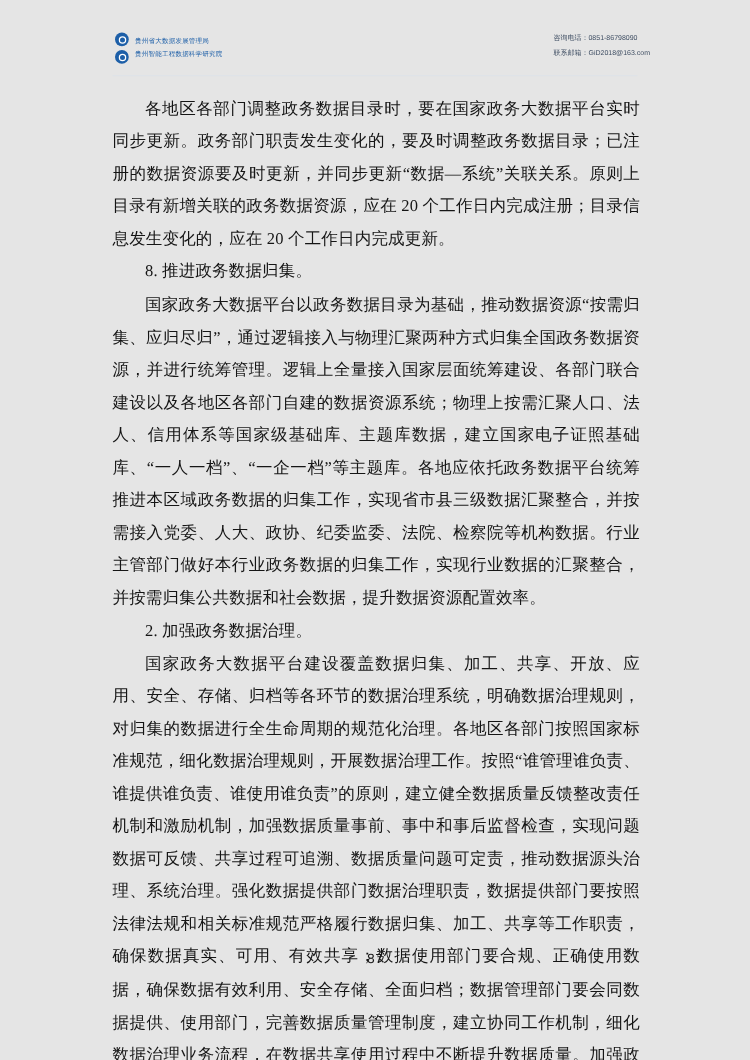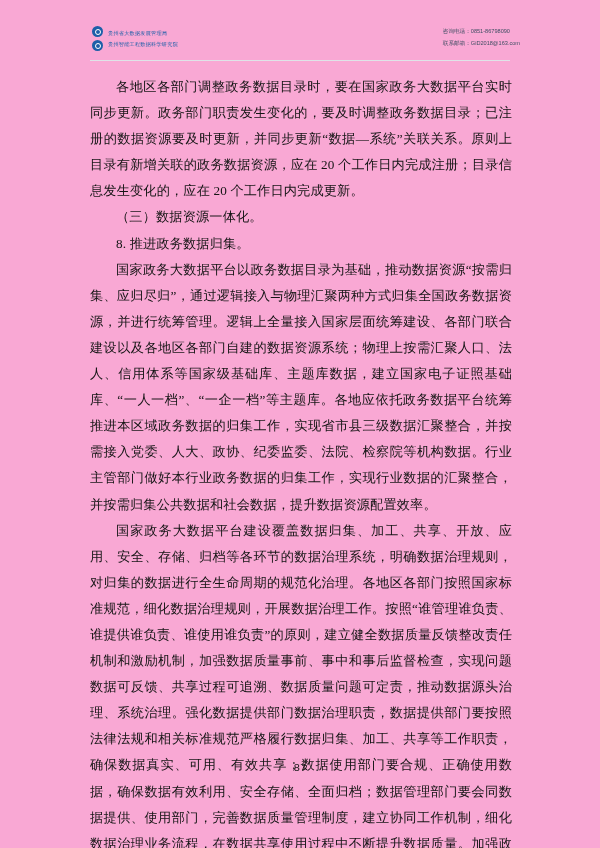--- a/index.html
+++ b/index.html
@@ -7,21 +7,21 @@
     padding: 0;
     background: #ffffff;
   }
   body {
     font-family: "Liberation Serif", serif;
   }
   .page {
     position: relative;
     width: 600px;
     height: 848px;
-    background: #f9a8d4;
+    background: #e5e5e5;
     overflow: hidden;
   }
   
   .header {
     position: absolute;
     top: 26px;
     left: 0;
     width: 600px;
     height: 34px;
   }
@@ -148,20 +148,20 @@
     <div class="contact-block">
       <span class="contact-line">咨询电话：0851-86798090</span>
       <span class="contact-line">联系邮箱：GiD2018@163.com</span>
     </div>
   </div>
 
   <div class="header-rule"></div>
 
   <div class="content">
     <p class="para">各地区各部门调整政务数据目录时，要在国家政务大数据平台实时同步更新。政务部门职责发生变化的，要及时调整政务数据目录；已注册的数据资源要及时更新，并同步更新“数据—系统”关联关系。原则上目录有新增关联的政务数据资源，应在 20 个工作日内完成注册；目录信息发生变化的，应在 20 个工作日内完成更新。</p>
-    <p class="para">（三）数据资源一体化。</p>
     <p class="para">8. 推进政务数据归集。</p>
     <p class="para">国家政务大数据平台以政务数据目录为基础，推动数据资源“按需归集、应归尽归”，通过逻辑接入与物理汇聚两种方式归集全国政务数据资源，并进行统筹管理。逻辑上全量接入国家层面统筹建设、各部门联合建设以及各地区各部门自建的数据资源系统；物理上按需汇聚人口、法人、信用体系等国家级基础库、主题库数据，建立国家电子证照基础库、“一人一档”、“一企一档”等主题库。各地应依托政务数据平台统筹推进本区域政务数据的归集工作，实现省市县三级数据汇聚整合，并按需接入党委、人大、政协、纪委监委、法院、检察院等机构数据。行业主管部门做好本行业政务数据的归集工作，实现行业数据的汇聚整合，并按需归集公共数据和社会数据，提升数据资源配置效率。</p>
+    <p class="para">2. 加强政务数据治理。</p>
     <p class="para">国家政务大数据平台建设覆盖数据归集、加工、共享、开放、应用、安全、存储、归档等各环节的数据治理系统，明确数据治理规则，对归集的数据进行全生命周期的规范化治理。各地区各部门按照国家标准规范，细化数据治理规则，开展数据治理工作。按照“谁管理谁负责、谁提供谁负责、谁使用谁负责”的原则，建立健全数据质量反馈整改责任机制和激励机制，加强数据质量事前、事中和事后监督检查，实现问题数据可反馈、共享过程可追溯、数据质量问题可定责，推动数据源头治理、系统治理。强化数据提供部门数据治理职责，数据提供部门要按照法律法规和相关标准规范严格履行数据归集、加工、共享等工作职责，确保数据真实、可用、有效共享；数据使用部门要合规、正确使用数据，确保数据有效利用、安全存储、全面归档；数据管理部门要会同数据提供、使用部门，完善数据质量管理制度，建立协同工作机制，细化数据治理业务流程，在数据共享使用过程中不断提升数据质量。加强政务数据分类管理，规范数据业务属性、来源属性、共享属性、开放属性等。运用多源比对、血缘分析、人工智能等技术手</p>
   </div>
 
   <div class="page-number">87</div>
 </div>
 
 </body></html>

